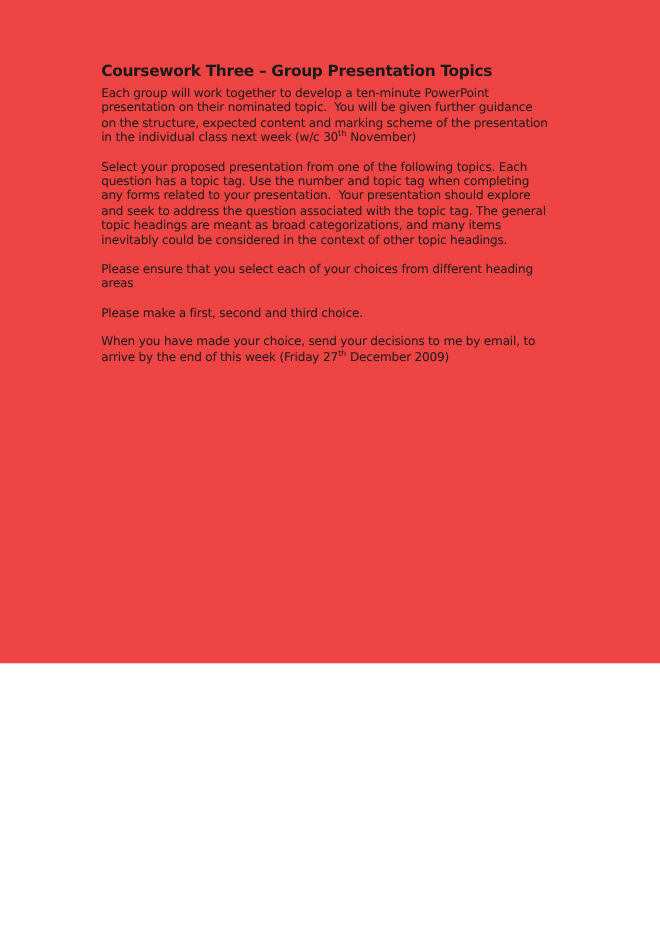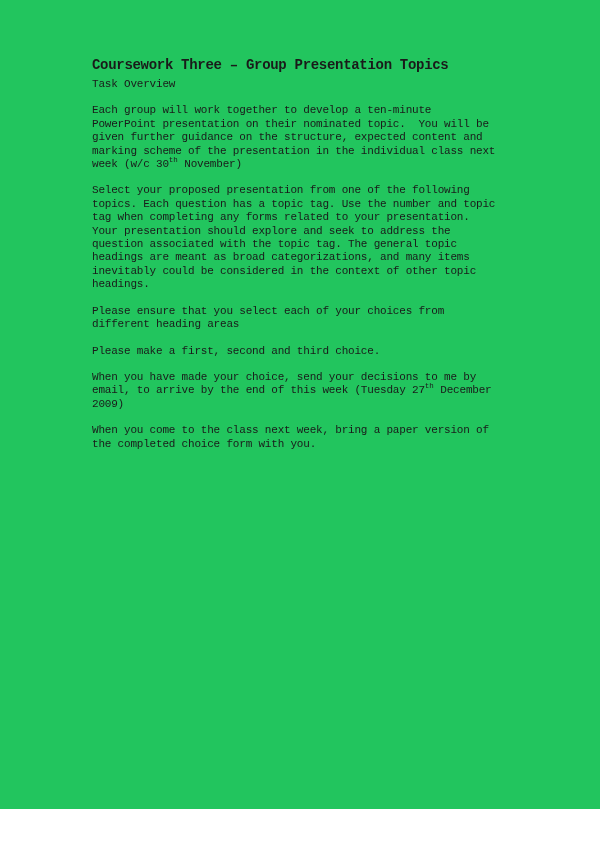--- a/index.html
+++ b/index.html
@@ -6,23 +6,22 @@
   html, body {
     width: 600px;
     height: 849px;
     background: #ffffff;
     font-family: "DejaVu Sans", "Liberation Sans", sans-serif;
     overflow: hidden;
   }
   .page {
     position: relative;
     width: 600px;
-    height: 809px;
-    background: #22c55e;
-    font-family: Liberation Mono, monospace;
+    height: 603px;
+    background: #ef4444;
   }
   .page-content {
     position: absolute;
     left: 92px;
     top: 57px;
     width: 418px;
     color: #1a1a1a;
   }
   .doc-title {
     font-size: 14px;
@@ -54,29 +53,27 @@
   }
 </style>
 </head>
 <body>
 
 <div class="page">
   <div class="page-content">
 
     <h1 class="doc-title">Coursework Three – Group Presentation Topics</h1>
 
-    <div class="doc-subtitle">Task Overview</div>
 
     <p class="para"><span>Each group will work together to develop a ten-minute PowerPoint presentation on their nominated topic.  You will be given further guidance on the structure, expected content and marking scheme of the presentation in the individual class next week (w/c 30</span><sup>th</sup><span> November)</span></p>
 
 
     <p class="para"><span>Select your proposed presentation from one of the following topics. Each question has a topic tag. Use the number and topic tag when completing any forms related to your presentation.  Your presentation should explore and seek to address the question associated with the topic tag. The general topic headings are meant as broad categorizations, and many items inevitably could be considered in the context of other topic headings.</span></p>
 
     <p class="para"><span>Please ensure that you select each of your choices from different heading areas</span></p>
 
     <p class="para"><span>Please make a first, second and third choice.</span></p>
 
-    <p class="para"><span>When you have made your choice, send your decisions to me by email, to arrive by the end of this week (Tuesday 27</span><sup>th</sup><span> December 2009)</span></p>
+    <p class="para"><span>When you have made your choice, send your decisions to me by email, to arrive by the end of this week (Friday 27</span><sup>th</sup><span> December 2009)</span></p>
 
-    <p class="para"><span>When you come to the class next week, bring a paper version of the completed choice form with you.</span></p>
 
   </div>
 </div>
 
 </body></html>

